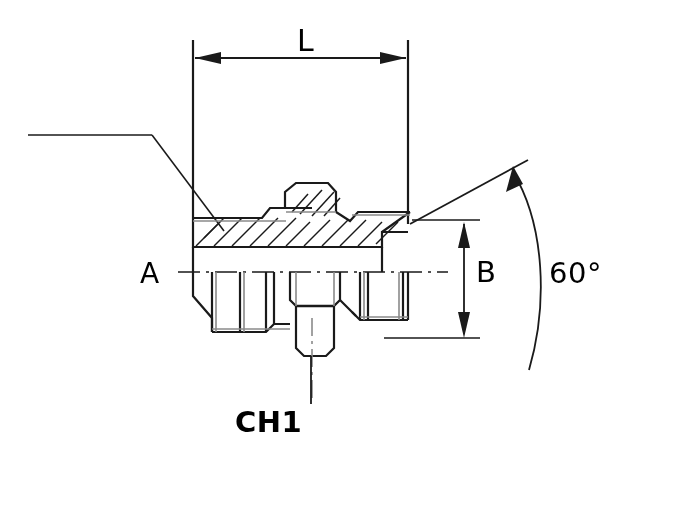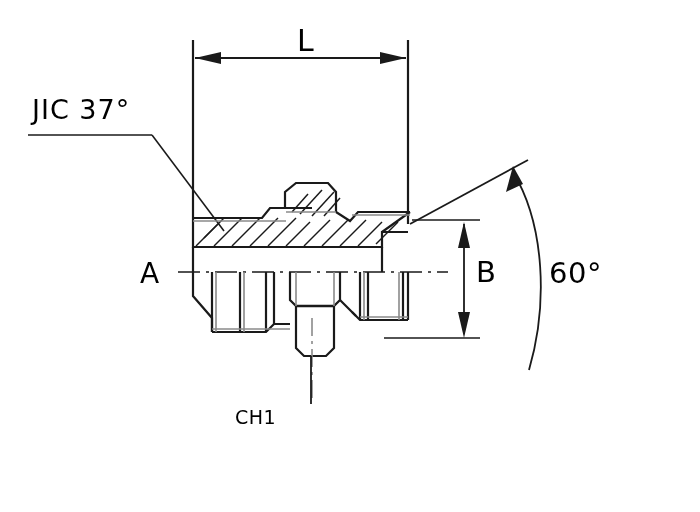--- a/index.html
+++ b/index.html
@@ -28,21 +28,21 @@
     font-family: "DejaVu Sans", sans-serif;
     white-space: nowrap;
     line-height: 1;
     user-select: none;
   }
   .lbl-L   { left: 297px; top: 26px;  font-size: 30px; letter-spacing: 0.5px; }
   .lbl-JIC { left: 32px;  top: 96px;  font-size: 27px; letter-spacing: 1px; }
   .lbl-A   { left: 140px; top: 260px; font-size: 28px; }
   .lbl-B   { left: 476px; top: 258px; font-size: 29px; }
   .lbl-60  { left: 549px; top: 259px; font-size: 29px; letter-spacing: 0.5px; text-align: center; }
-  .lbl-CH1 { left: 235px; top: 408px; font-size: 19px; letter-spacing: 0.5px; }
+  .lbl-CH1 { left: 235px; top: 408px; font-size: 29px; letter-spacing: 0.5px; font-weight: bold; }
 </style>
 </head>
 <body>
 
 <div id="canvas">
 
   <svg id="drawing" viewBox="0 0 700 512">
 
     <g stroke="#1a1a1a" fill="none">
 
@@ -160,19 +160,18 @@
 
       <line x1="410" y1="224" x2="528" y2="160" stroke-width="1.8"></line>
 
       <path d="M 513,172 C 545,225 548,305 529,370" stroke-width="1.8"></path>
     </g>
     <polygon points="513,166 506,192 523,184" fill="#1a1a1a"></polygon>
 
   </svg>
 
   <div class="lbl lbl-L">L</div>
-  <div class="lbl lbl-JIC">JIC  37°</div>
   <div class="lbl lbl-A">A</div>
   <div class="lbl lbl-B">B</div>
   <div class="lbl lbl-60">60°</div>
   <div class="lbl lbl-CH1">CH1</div>
 
 </div>
 
 </body></html>

